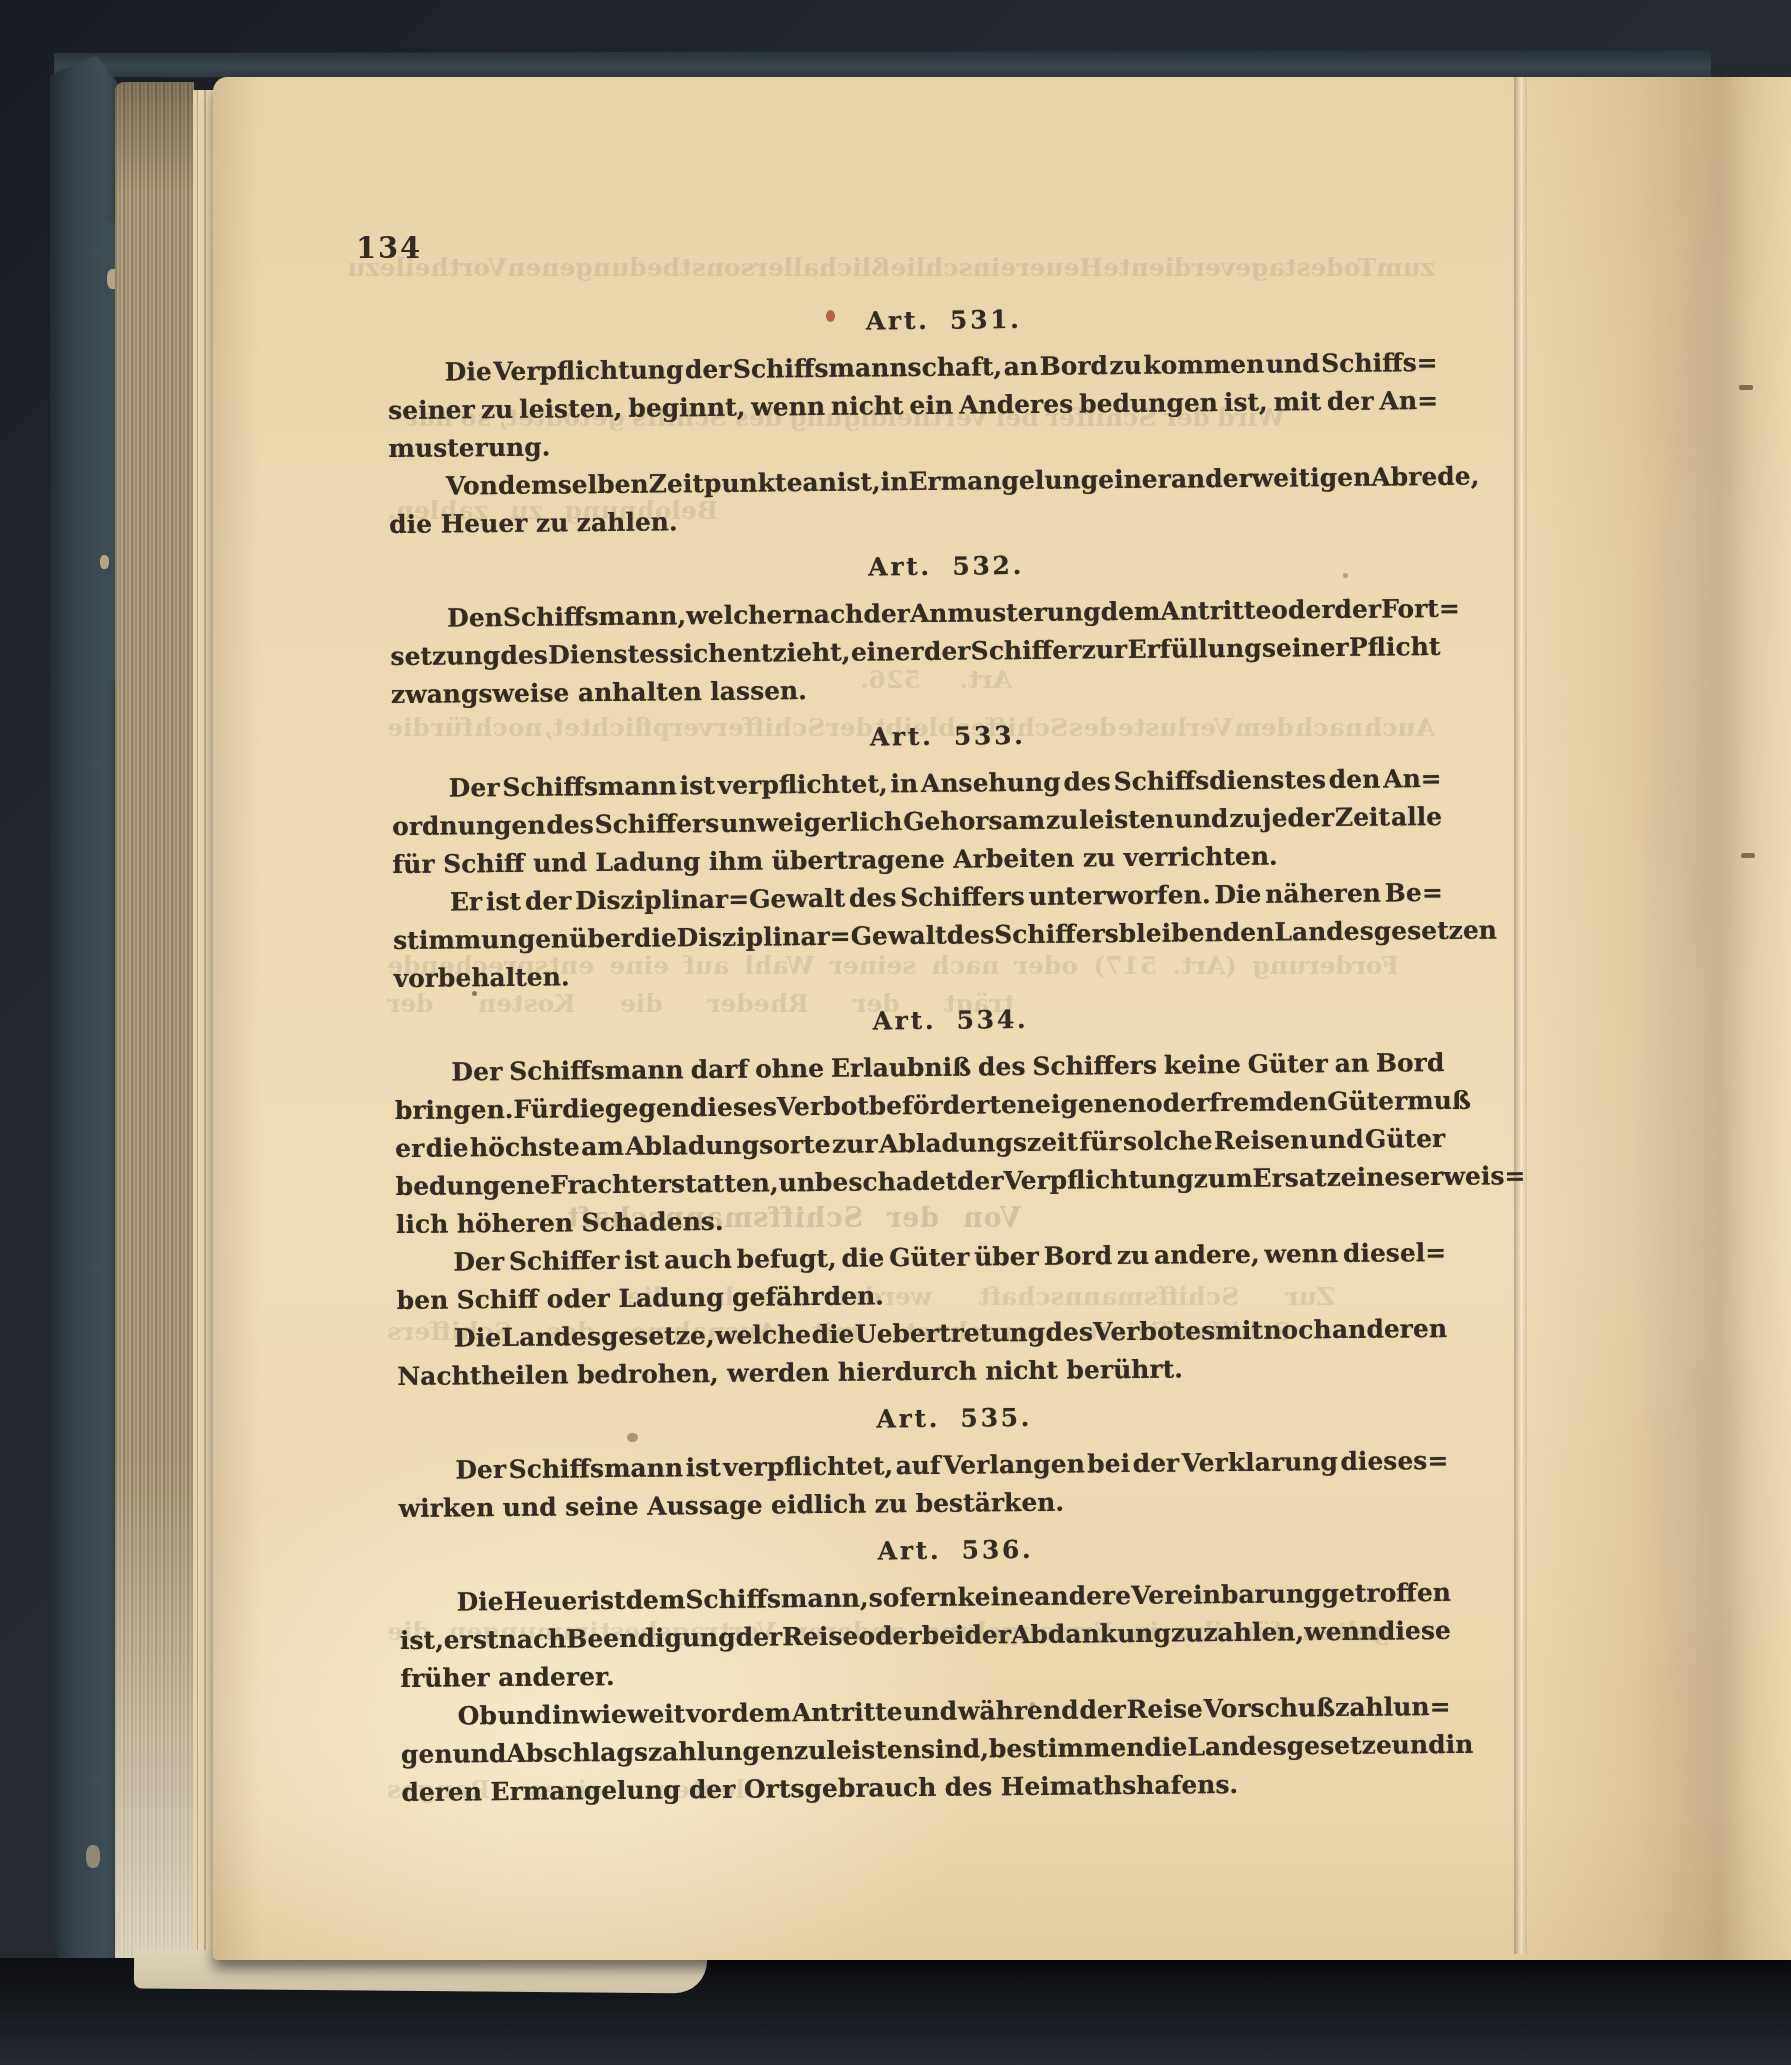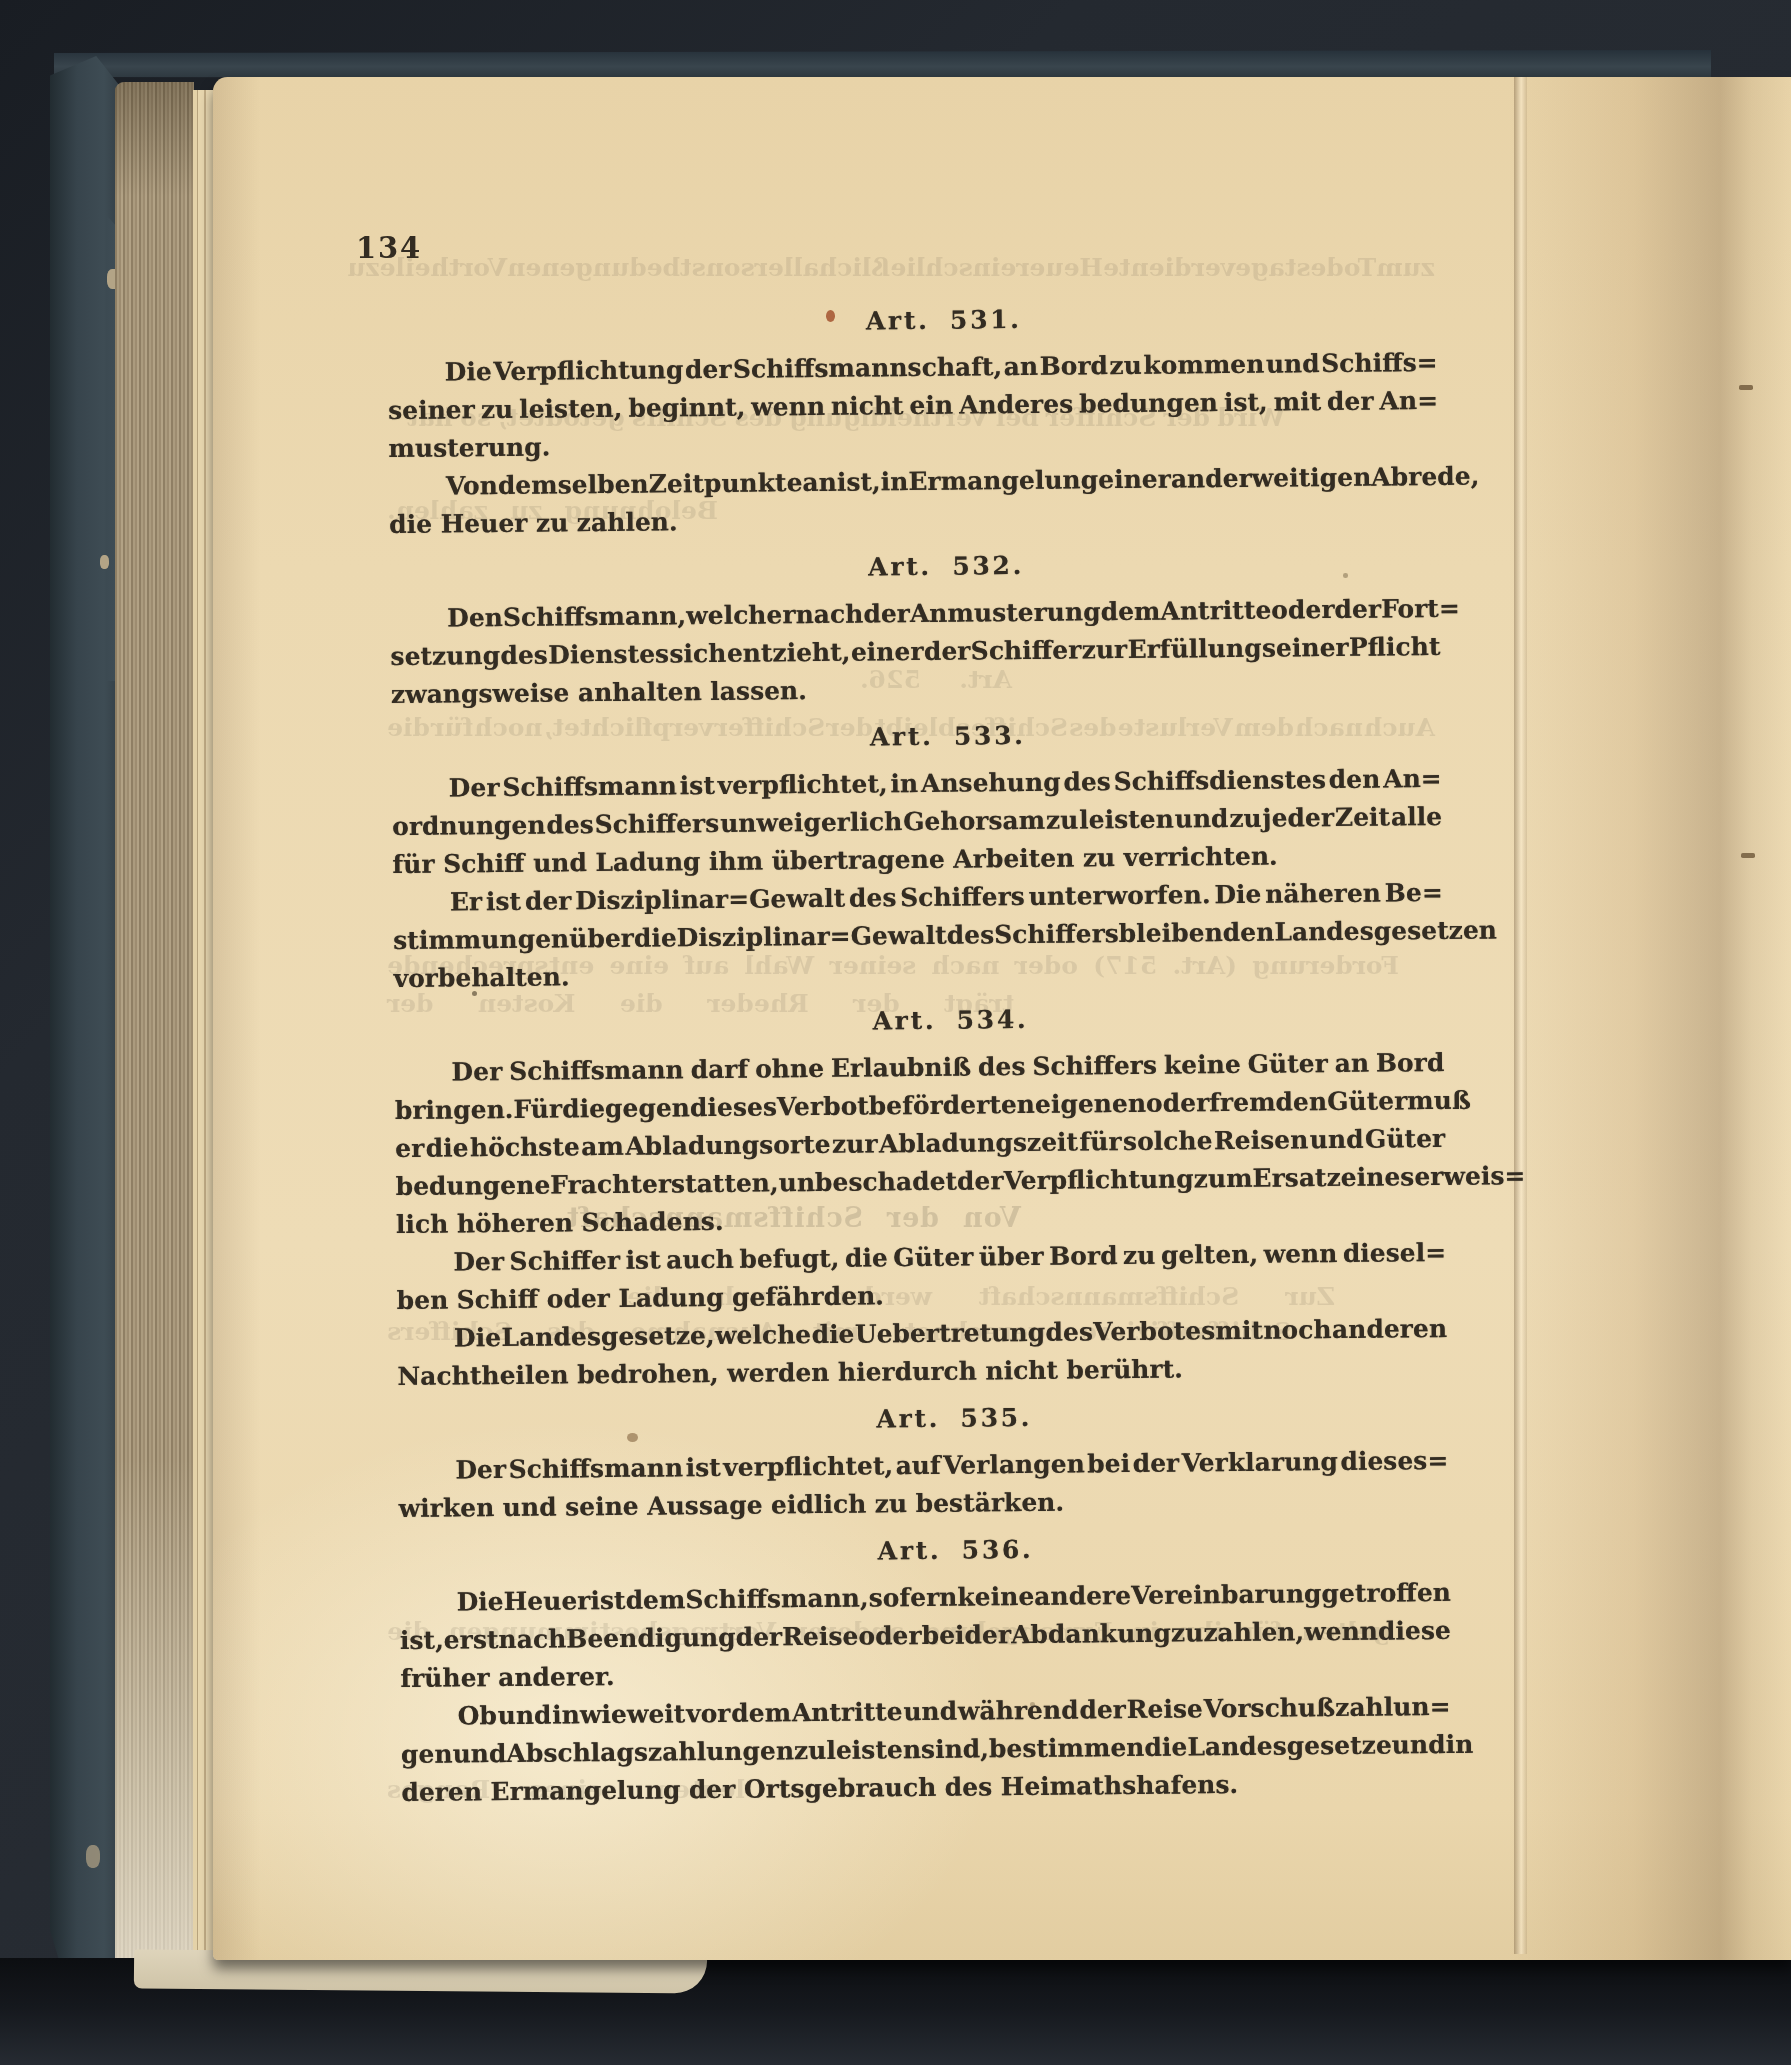--- a/index.html
+++ b/index.html
@@ -400,21 +400,21 @@
         <span>Der</span>
         <span>Schiffer</span>
         <span>ist</span>
         <span>auch</span>
         <span>befugt,</span>
         <span>die</span>
         <span>Güter</span>
         <span>über</span>
         <span>Bord</span>
         <span>zu</span>
-        <span>gelten,</span>
+        <span>andere,</span>
         <span>wenn</span>
         <span>diesel=</span>
       </div>
       <div class="line last">
         <span>ben</span>
         <span>Schiff</span>
         <span>oder</span>
         <span>Ladung</span>
         <span>gefährden.</span>
       </div>

